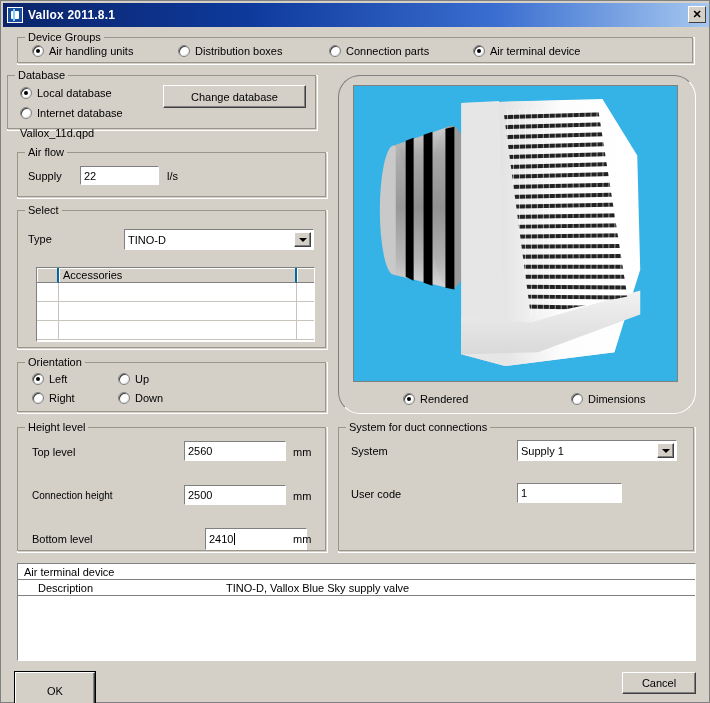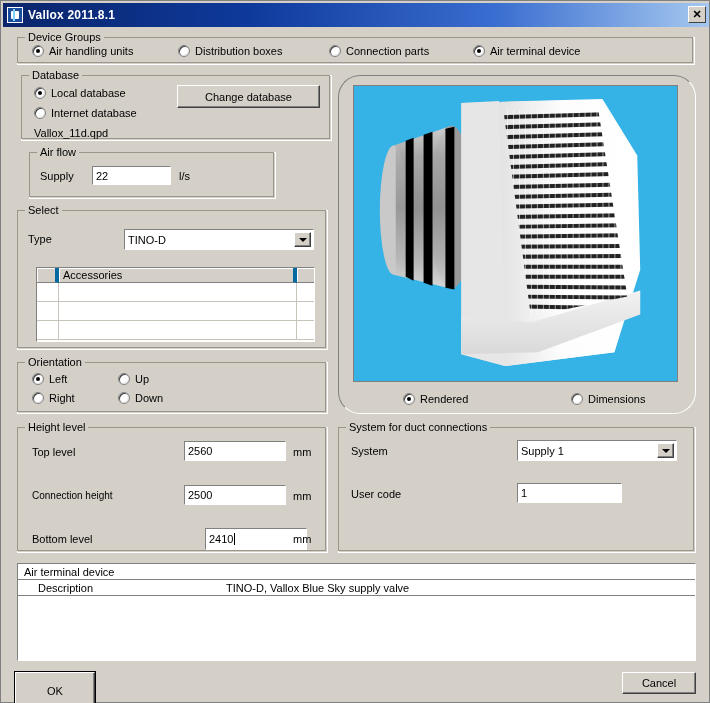--- a/index.html
+++ b/index.html
@@ -197,21 +197,21 @@
     border-bottom: 1px solid #ffffff;
     box-sizing: border-box;
     overflow: hidden;
   }
   .acc-head {
     display: flex; height: 15px;
     box-sizing: border-box;
   }
   .acc-head .hc {
     background: #d4d0c8;
-    border-right: 4px solid #0369a1;
+    border-right: 2px solid #0369a1;
     border-bottom: 1px solid #808080;
     box-shadow: inset 1px 1px 0 #ffffff;
     box-sizing: border-box;
     font-size: 11px;
     padding-left: 4px;
     display: flex; align-items: center;
     overflow: hidden;
   }
   .acc-row { display: flex; height: 19px; box-sizing: border-box; }
   .acc-row .rc {
@@ -287,40 +287,40 @@
     <div class="radio" style="left:311px; top:7px;">
       <span class="dot"></span>
       <span class="rlabel">Connection parts</span>
     </div>
     <div class="radio checked" style="left:455px; top:7px;">
       <span class="dot"></span>
       <span class="rlabel">Air terminal device</span>
     </div>
   </div>
 
-  <div class="group" style="left:20px; top:74px; width:311px; height:66px;">
+  <div class="group" style="left:6px; top:74px; width:311px; height:56px;">
     <div class="gframe"></div>
     <span class="glabel">Database</span>
 
     <div class="radio checked" style="left:12px; top:11px;">
       <span class="dot"></span>
       <span class="rlabel">Local database</span>
     </div>
     <div class="radio" style="left:12px; top:31px;">
       <span class="dot"></span>
       <span class="rlabel">Internet database</span>
     </div>
     <span style="position:absolute; left:12px; top:51px; font-size:11px;">Vallox_11d.qpd</span>
 
     <div class="btn" style="left:155px; top:9px; width:143px; height:23px;">
       <span>Change database</span>
     </div>
   </div>
 
-  <div class="group" style="left:28px; top:151px; width:247px; height:47px;">
+  <div class="group" style="left:16px; top:151px; width:311px; height:47px;">
     <div class="gframe"></div>
     <span class="glabel">Air flow</span>
 
     <span style="position:absolute; left:10px; top:17px; font-size:11px;">Supply</span>
     <div class="field" style="left:62px; top:13px; width:79px; height:19px;">
       <span>22</span>
     </div>
     <span style="position:absolute; left:149px; top:17px; font-size:11px;">l/s</span>
   </div>
 

